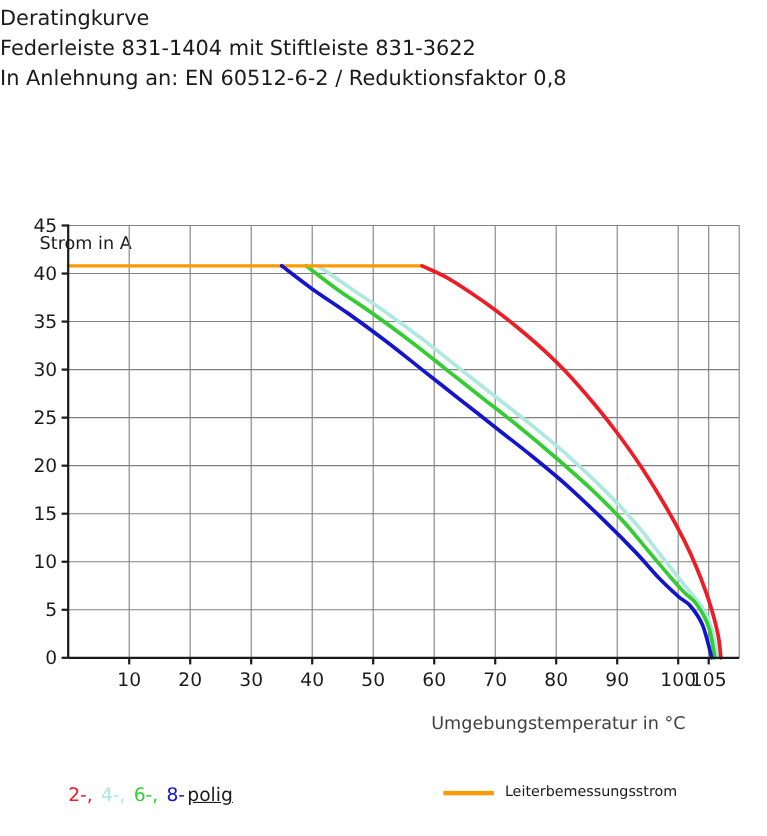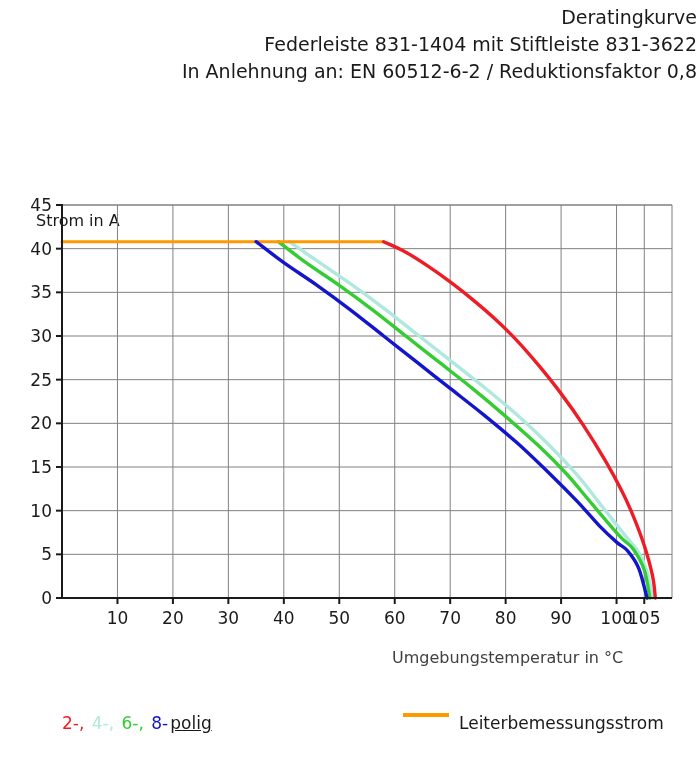--- a/index.html
+++ b/index.html
@@ -19,21 +19,21 @@
     width: 697px;
     height: 760px;
   }
 
   
   .title-block {
     position: absolute;
     top: 4px;
     left: 0;
     width: 697px;
-    text-align: right;
+    text-align: left;
   }
   .title-line {
     font-size: 19px;
     line-height: 27px;
     color: #1a1a1a;
     white-space: nowrap;
   }
   .title-line sup {
     font-size: 12px;
     vertical-align: super;
@@ -85,21 +85,22 @@
   .lp-4 { color: #aee8df; }
   .lp-6 { color: #33cc33; }
   .lp-8 { color: #1414cc; }
   .lp-unit { color: #1a1a1a; text-decoration: underline; }
 
   .legend-current {
     position: absolute;
     left: 403px;
     top: 8px;
     display: flex;
-    font-size: 17px;
+    align-items: center;
+    font-size: 13px;
     white-space: nowrap;
   }
   .legend-swatch {
     width: 46px;
     height: 4px;
     background: #ff9900;
     margin-right: 10px;
   }
   .legend-current-label {
     color: #1a1a1a;

